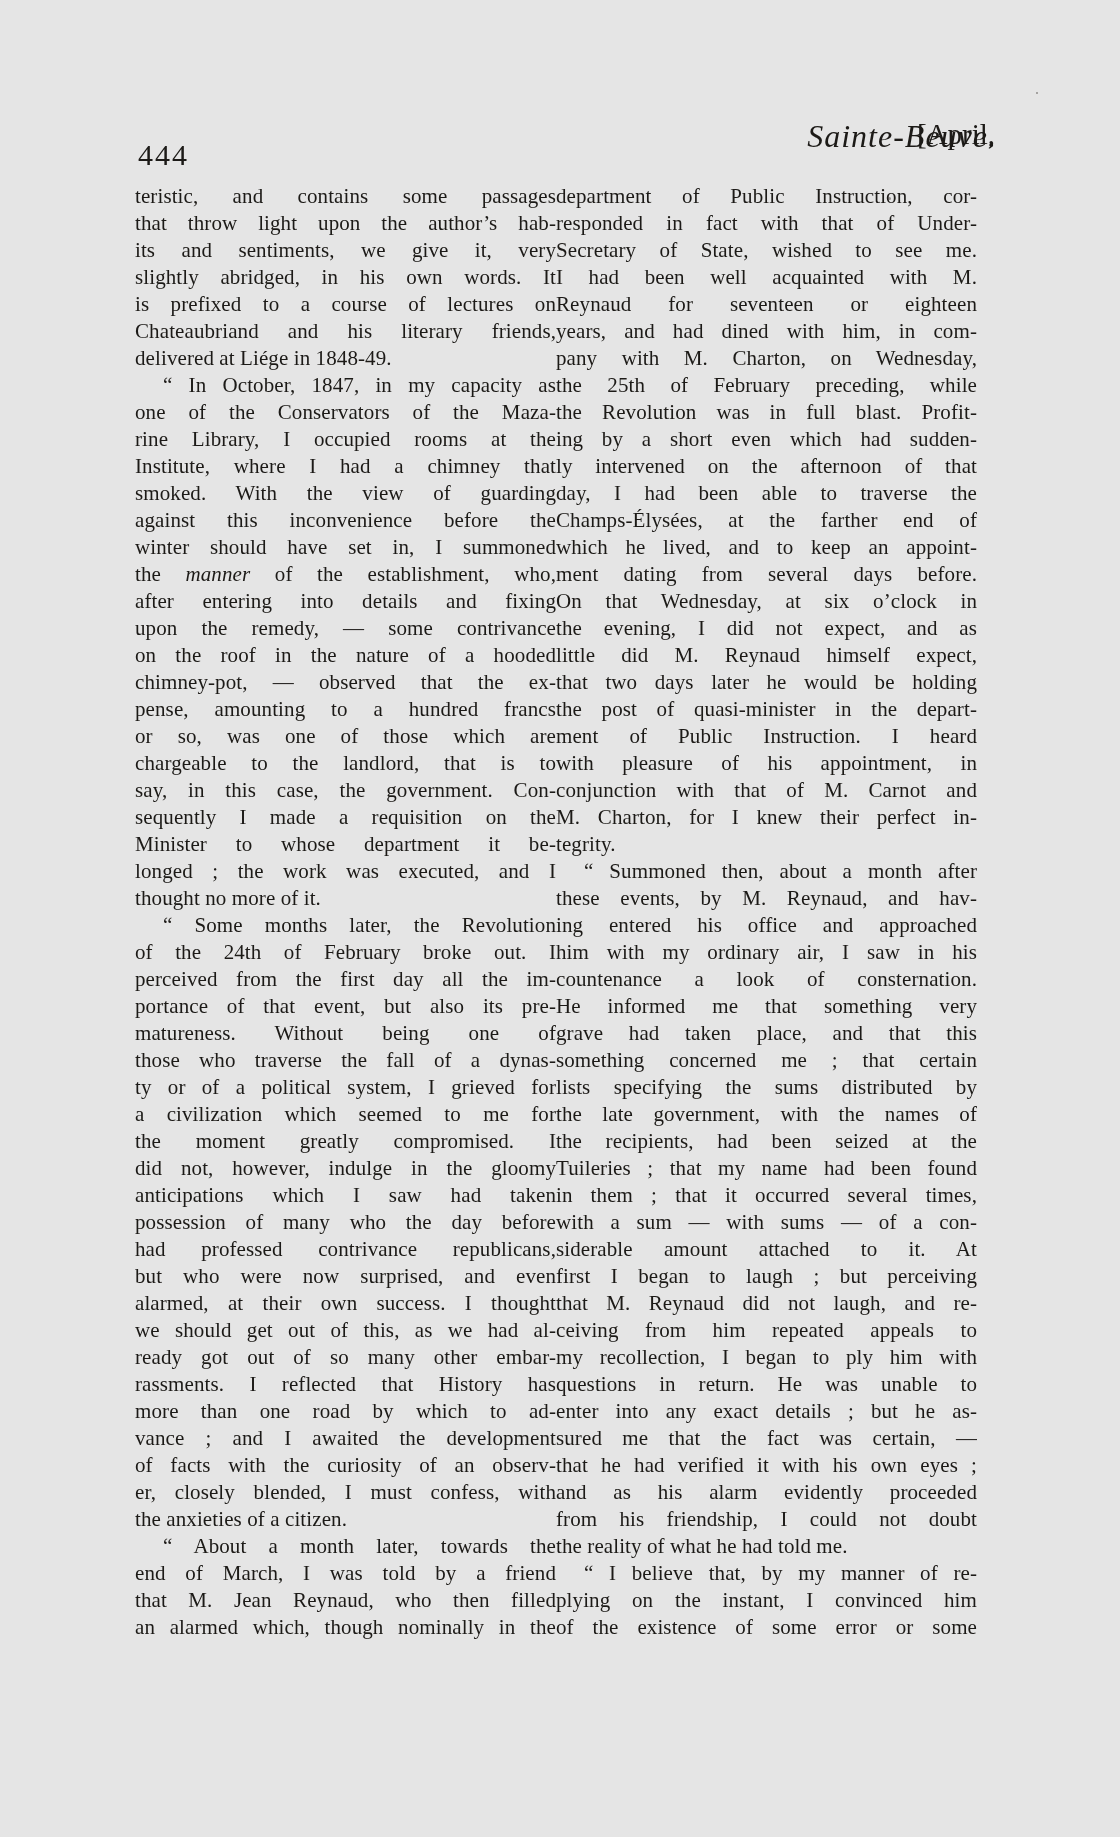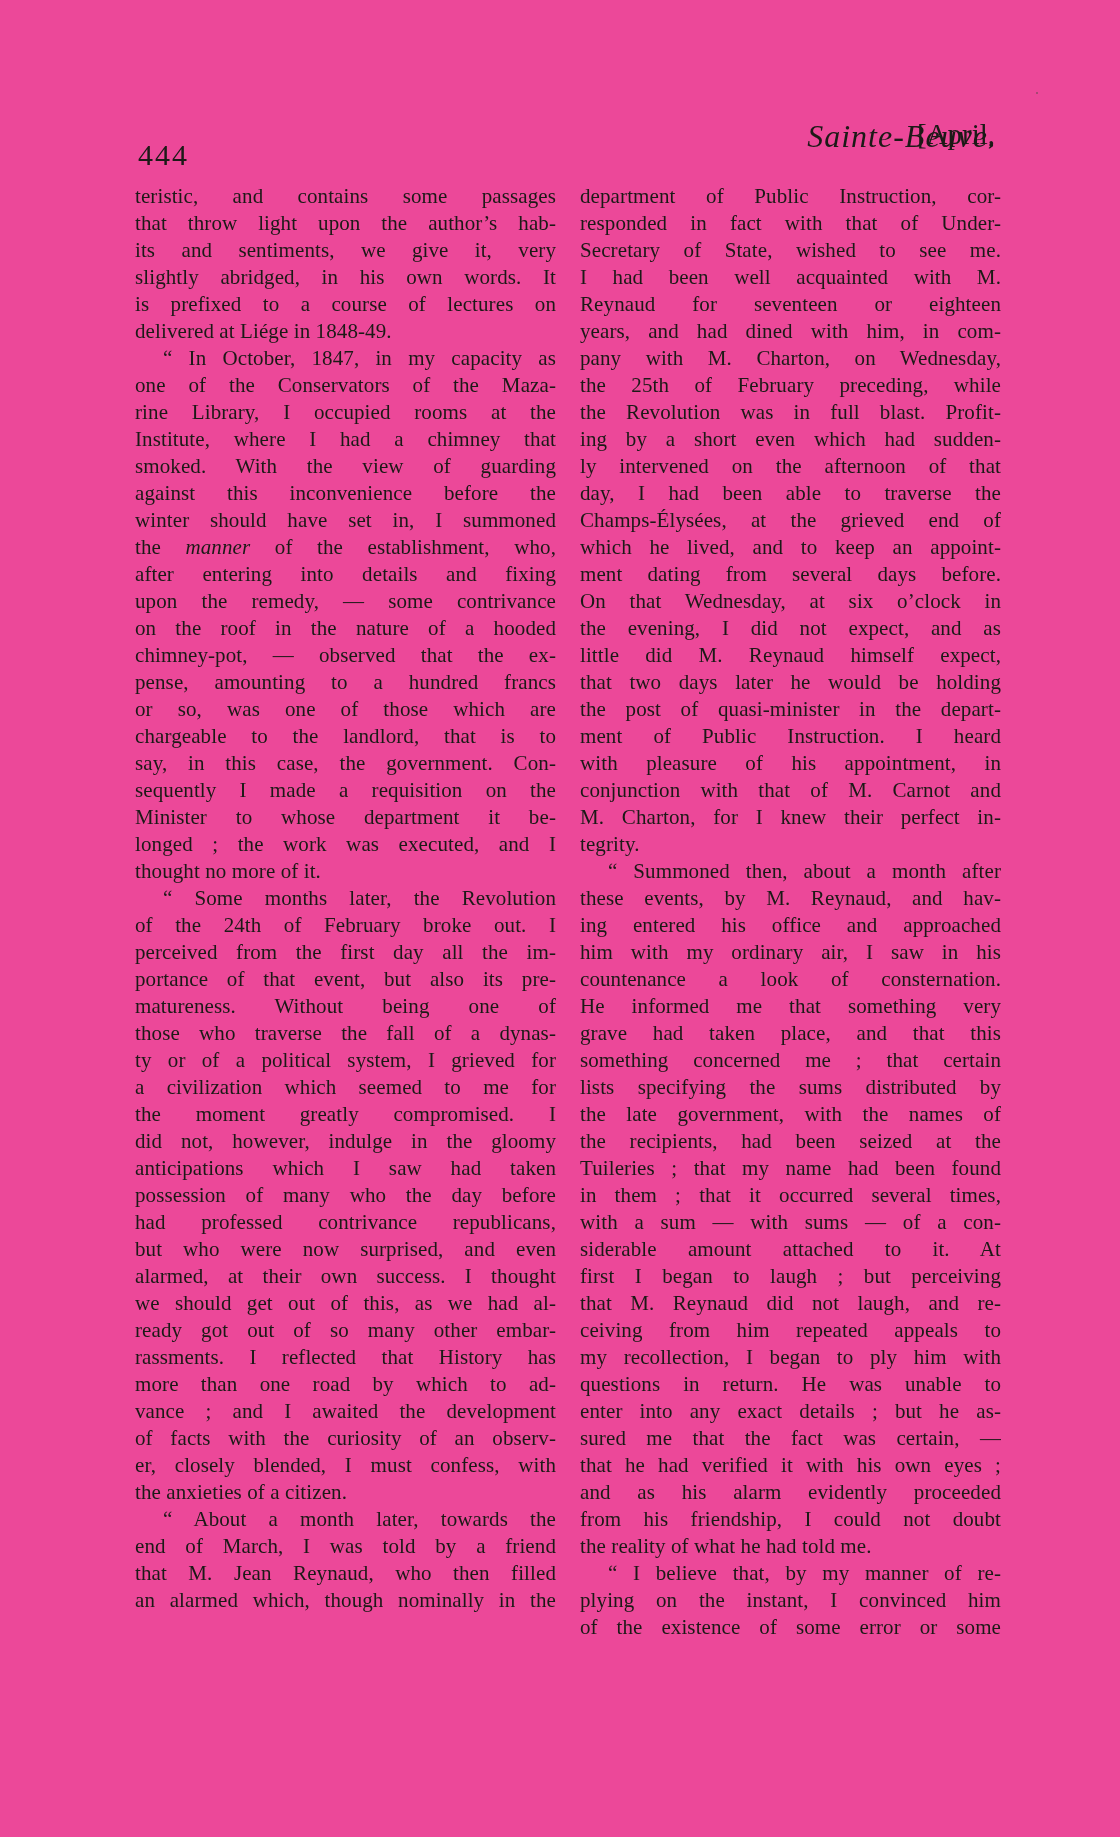--- a/index.html
+++ b/index.html
@@ -4,21 +4,21 @@
 <style>
   html, body {
     margin: 0;
     padding: 0;
     background: #fbfbf9;
   }
   .page {
     position: relative;
     width: 1120px;
     height: 1837px;
-    background: #ec4899;
+    background: #e5e5e5;
     overflow: hidden;
     font-family: "Liberation Serif", "DejaVu Serif", serif;
     color: #1c1a17;
   }
   .page-header {
     position: absolute;
     top: 116px;
     left: 135px;
     width: 862px;
     height: 54px;
@@ -45,21 +45,21 @@
     right: 2px;
     top: 2px;
     font-size: 29px;
     margin-left: 23px;
   }
   .text-block {
     position: absolute;
     top: 183px;
     left: 135px;
     display: flex;
-    gap: 24px;
+    align-items: flex-end;
   }
   .column {
     width: 421px;
   }
   .line {
     font-size: 21px;
     line-height: 27px;
     height: 27px;
     overflow: hidden;
     text-align: justify;
@@ -91,20 +91,21 @@
     <span class="issue-date">[April,</span>
   </header>
 
   <main class="text-block">
     <div class="column">
         <div class="line">teristic, and contains some passages</div>
         <div class="line">that throw light upon the author’s hab-</div>
         <div class="line">its and sentiments, we give it, very</div>
         <div class="line">slightly abridged, in his own words. It</div>
         <div class="line">is prefixed to a course of lectures on</div>
+        <div class="line">Chateaubriand and his literary friends,</div>
         <div class="line para-end">delivered at Liége in 1848-49.</div>
         <div class="line indent">“ In October, 1847, in my capacity as</div>
         <div class="line">one of the Conservators of the Maza-</div>
         <div class="line">rine Library, I occupied rooms at the</div>
         <div class="line">Institute, where I had a chimney that</div>
         <div class="line">smoked. With the view of guarding</div>
         <div class="line">against this inconvenience before the</div>
         <div class="line">winter should have set in, I summoned</div>
         <div class="line">the <i>manner</i> of the establishment, who,</div>
         <div class="line">after entering into details and fixing</div>
@@ -153,21 +154,21 @@
         <div class="line">Secretary of State, wished to see me.</div>
         <div class="line">I had been well acquainted with M.</div>
         <div class="line">Reynaud for seventeen or eighteen</div>
         <div class="line">years, and had dined with him, in com-</div>
         <div class="line">pany with M. Charton, on Wednesday,</div>
         <div class="line">the 25th of February preceding, while</div>
         <div class="line">the Revolution was in full blast. Profit-</div>
         <div class="line">ing by a short even which had sudden-</div>
         <div class="line">ly intervened on the afternoon of that</div>
         <div class="line">day, I had been able to traverse the</div>
-        <div class="line">Champs-Élysées, at the grieved end of</div>
+        <div class="line">Champs-Élysées, at the farther end of</div>
         <div class="line">which he lived, and to keep an appoint-</div>
         <div class="line">ment dating from several days before.</div>
         <div class="line">On that Wednesday, at six o’clock in</div>
         <div class="line">the evening, I did not expect, and as</div>
         <div class="line">little did M. Reynaud himself expect,</div>
         <div class="line">that two days later he would be holding</div>
         <div class="line">the post of quasi-minister in the depart-</div>
         <div class="line">ment of Public Instruction. I heard</div>
         <div class="line">with pleasure of his appointment, in</div>
         <div class="line">conjunction with that of M. Carnot and</div>

